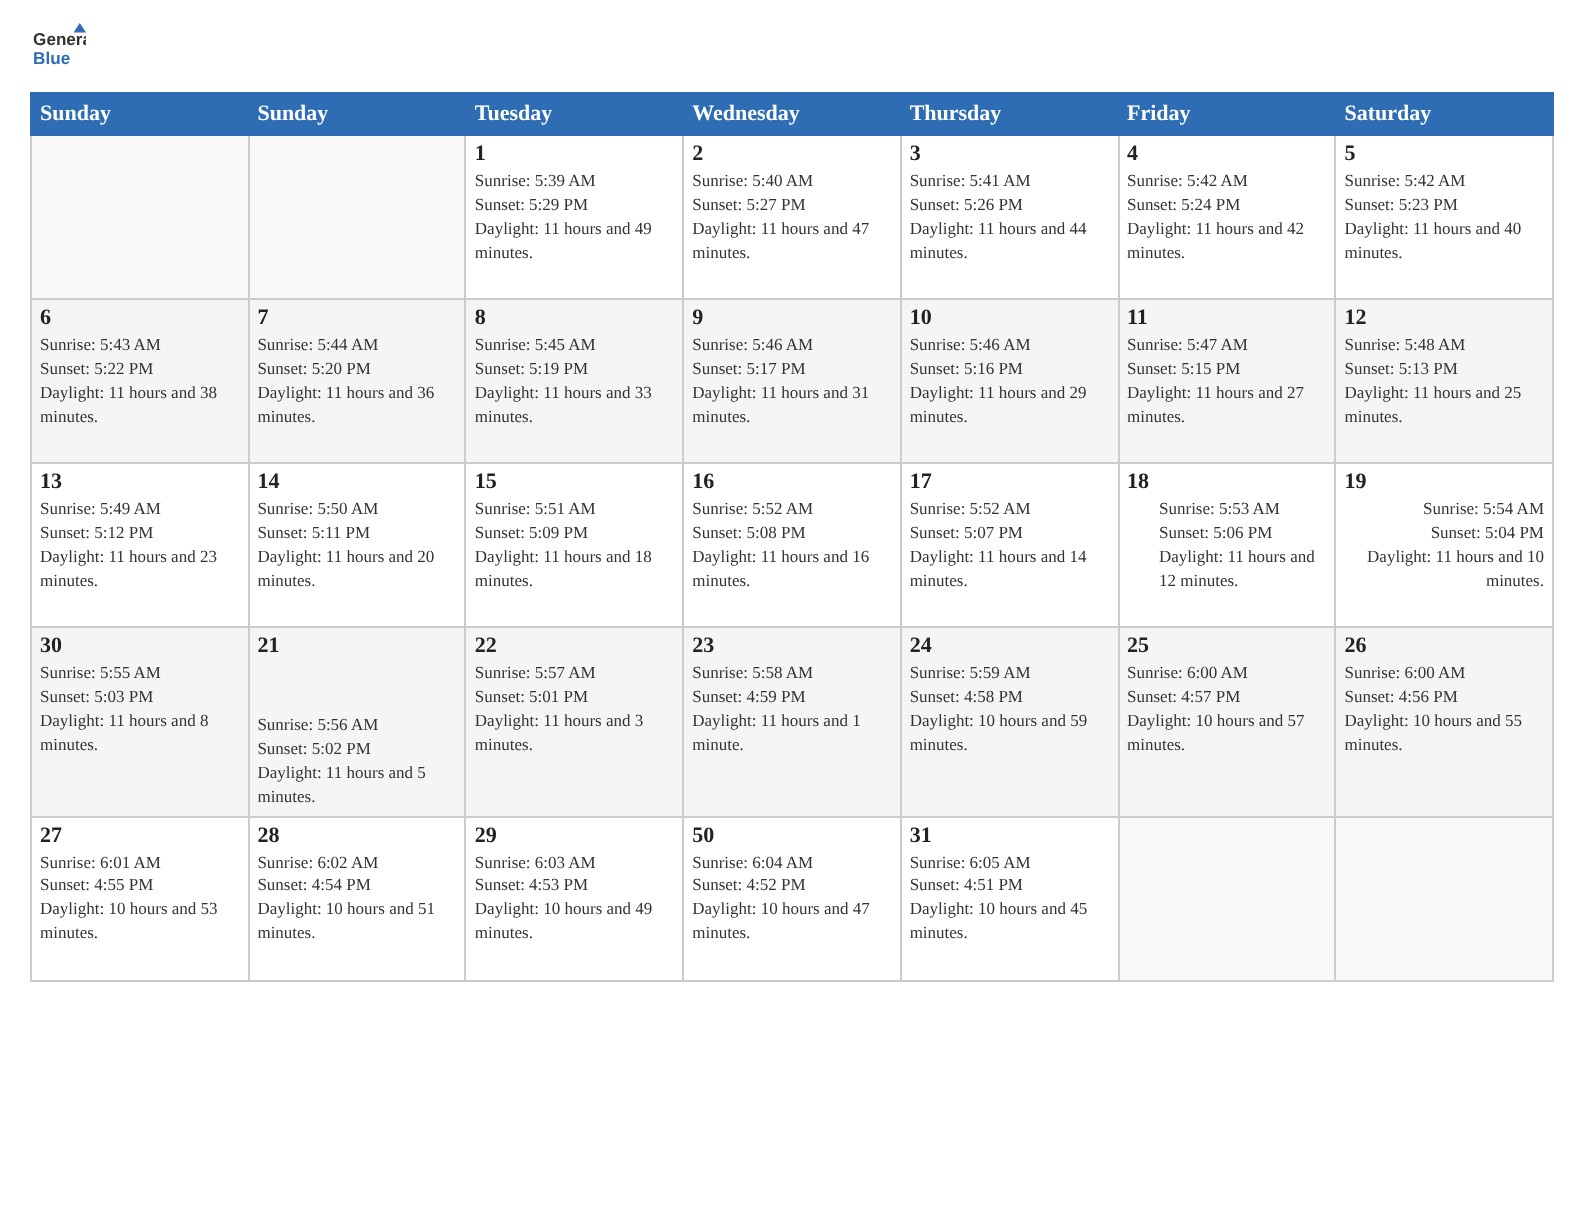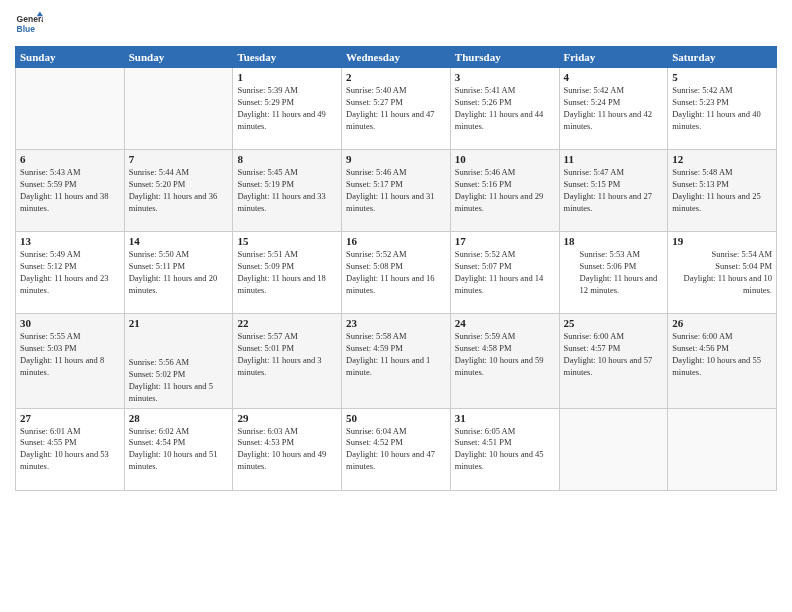--- a/index.html
+++ b/index.html
@@ -147,21 +147,21 @@
             <span class="day-num">5</span>
             <div class="cell-info" style="white-space: pre-line;">Sunrise: 5:42 AM
 Sunset: 5:23 PM
 Daylight: 11 hours and 40 minutes.</div>
           </td>
         </tr>
         <tr>
           <td>
             <span class="day-num">6</span>
             <div class="cell-info" style="white-space: pre-line;">Sunrise: 5:43 AM
-Sunset: 5:59 PM
+Sunset: 5:22 PM
 Daylight: 11 hours and 38 minutes.</div>
           </td>
           <td>
             <span class="day-num">7</span>
             <div class="cell-info" style="white-space: pre-line;">Sunrise: 5:44 AM
 Sunset: 5:20 PM
 Daylight: 11 hours and 36 minutes.</div>
           </td>
           <td>
             <span class="day-num">8</span>

